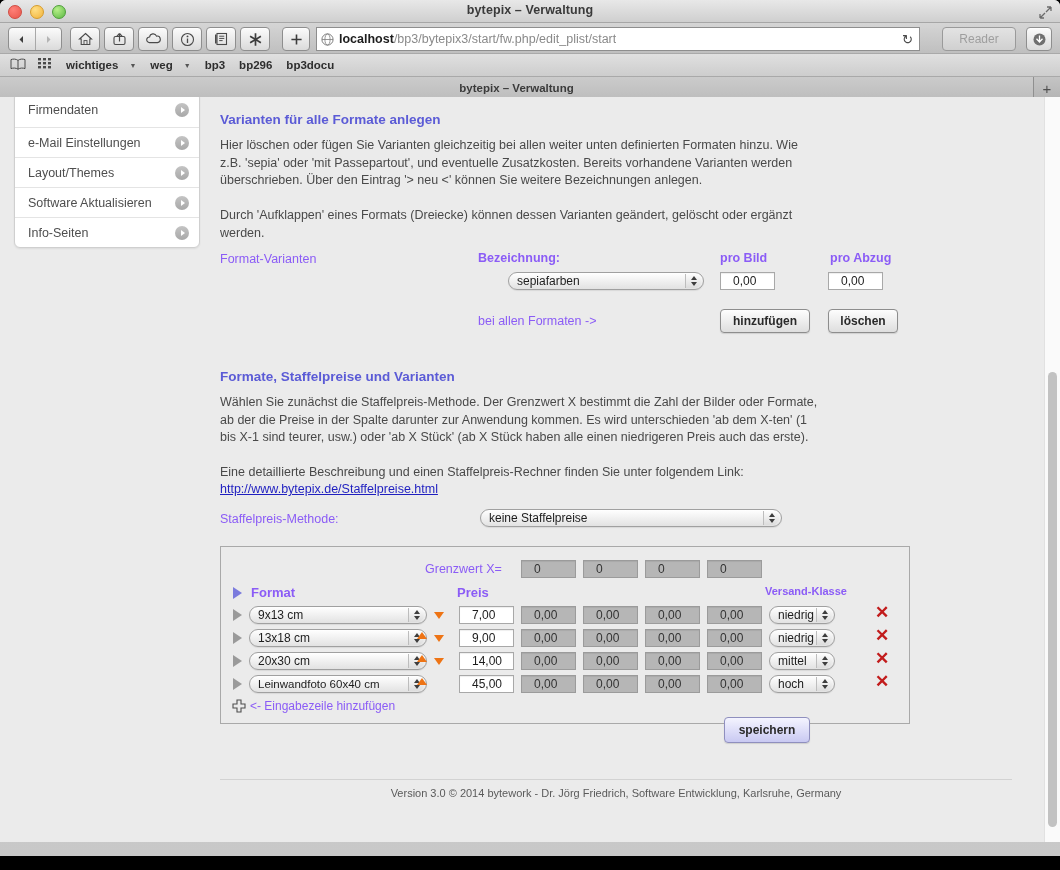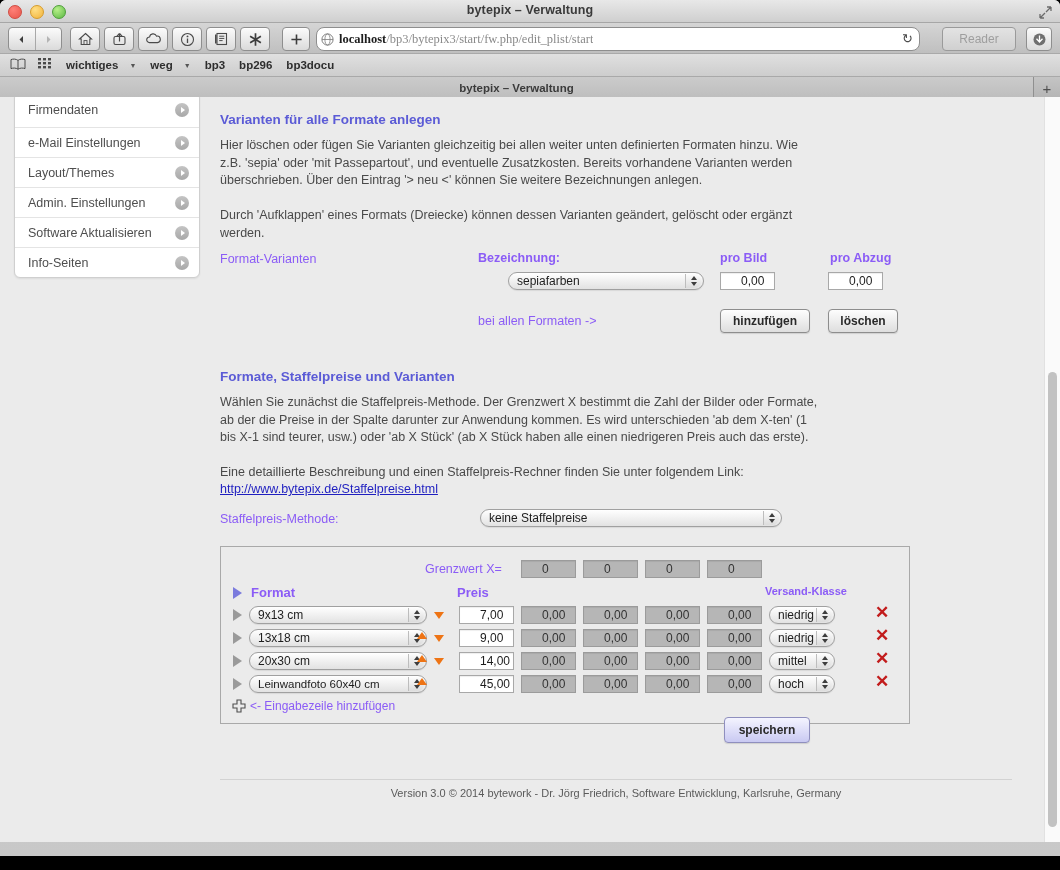--- a/index.html
+++ b/index.html
@@ -26,21 +26,21 @@
   .toolbar{position:relative;height:30px;background:linear-gradient(#d5d5d5,#bfbfbf);
        border-bottom:1px solid #a9a9a9;}
   .tbtn{position:absolute;top:4px;height:22px;border:1px solid #8e8e8e;border-radius:4px;
        background:linear-gradient(#fbfbfb,#dadada);box-shadow:0 1px 0 rgba(255,255,255,.6) inset;
        display:flex;align-items:center;justify-content:center;color:#4a4a4a;}
   .navgrp{position:absolute;left:8px;top:4px;height:22px;width:52px;border:1px solid #8e8e8e;
        border-radius:4px;background:linear-gradient(#fbfbfb,#dadada);display:flex;}
   .navgrp>div{flex:1;display:flex;align-items:center;justify-content:center;}
   .navgrp>div:first-child{border-right:1px solid #a8a8a8;}
   .urlwrap{position:absolute;left:316px;top:4px;right:140px;height:22px;background:#fff;
-       border:1px solid #8e8e8e;border-radius:8px;display:flex;align-items:center;padding:0 4px;font-family:Liberation Serif, serif;}
+       border:1px solid #8e8e8e;border-radius:0;display:flex;align-items:center;padding:0 4px;}
   .urltxt{font-size:12.5px;color:#8a8a8a;margin-left:5px;white-space:nowrap;overflow:hidden;}
   .urltxt b{color:#1d1d1d;font-weight:700;}
   .reload{margin-left:auto;color:#4b4b4b;font-size:13px;padding-right:2px;}
   .readerbtn{position:absolute;right:44px;top:4px;width:72px;height:22px;border:1px solid #9a9a9a;
        border-radius:4px;background:linear-gradient(#e3e3e3,#d0d0d0);display:flex;align-items:center;
        justify-content:center;font-size:12px;color:#9e9e9e;}
   .dlbtn{position:absolute;right:8px;top:4px;width:24px;height:22px;}
 
   
   .bmbar{position:relative;height:22px;background:linear-gradient(#e0e0e0,#cdcdcd);
@@ -96,21 +96,21 @@
        box-shadow:0 1px 1px rgba(0,0,0,.08);}
   .sel .knob{position:absolute;right:2px;top:1px;bottom:1px;width:15px;border-radius:0 8px 8px 0;
        background:linear-gradient(#fdfdfd,#dcdcdc);border-left:1px solid #bdbdbd;
        display:flex;flex-direction:column;align-items:center;justify-content:center;gap:2px;}
   .knob i{display:block;width:0;height:0;border-left:3px solid transparent;border-right:3px solid transparent;}
   .knob i.up{border-bottom:4px solid #3d3d3d;}
   .knob i.dn{border-top:4px solid #3d3d3d;}
 
   
   .inp{height:18px;border:1px solid #a8a8a8;background:#fff;font-size:12px;color:#1c1c1c;
-       display:flex;align-items:center;padding:0 20px;box-sizing:border-box;
+       display:flex;align-items:center;padding:0 12px;box-sizing:border-box;
        box-shadow:0 1px 1px rgba(0,0,0,.07) inset;}
   .inp.dis{background:#b6b6b6;border-color:#9b9b9b;color:#333;}
 
   
   .btn{height:24px;border:1px solid #8d8d8d;border-radius:4px;
        background:linear-gradient(#fdfdfd,#dedede);font-size:12px;font-weight:700;color:#2a2a2a;
        display:flex;align-items:center;justify-content:center;box-sizing:border-box;
        box-shadow:0 1px 1px rgba(0,0,0,.12);}
   .btn.primary{background:linear-gradient(#f4f4ff,#c9c9f2);border-color:#8f8fbe;font-weight:700;}
 
@@ -275,24 +275,20 @@
           </div>
           <div class="sb-item">
             <span>e-Mail Einstellungen</span>
             <span class="sb-arrow"></span>
           </div>
           <div class="sb-item">
             <span>Layout/Themes</span>
             <span class="sb-arrow"></span>
           </div>
           <div class="sb-item">
-            <span>Admin. Einstellungen</span>
-            <span class="sb-arrow"></span>
-          </div>
-          <div class="sb-item">
             <span>Software Aktualisieren</span>
             <span class="sb-arrow"></span>
           </div>
           <div class="sb-item">
             <span>Info-Seiten</span>
             <span class="sb-arrow"></span>
           </div>
         </div>
 
         <div class="content">

